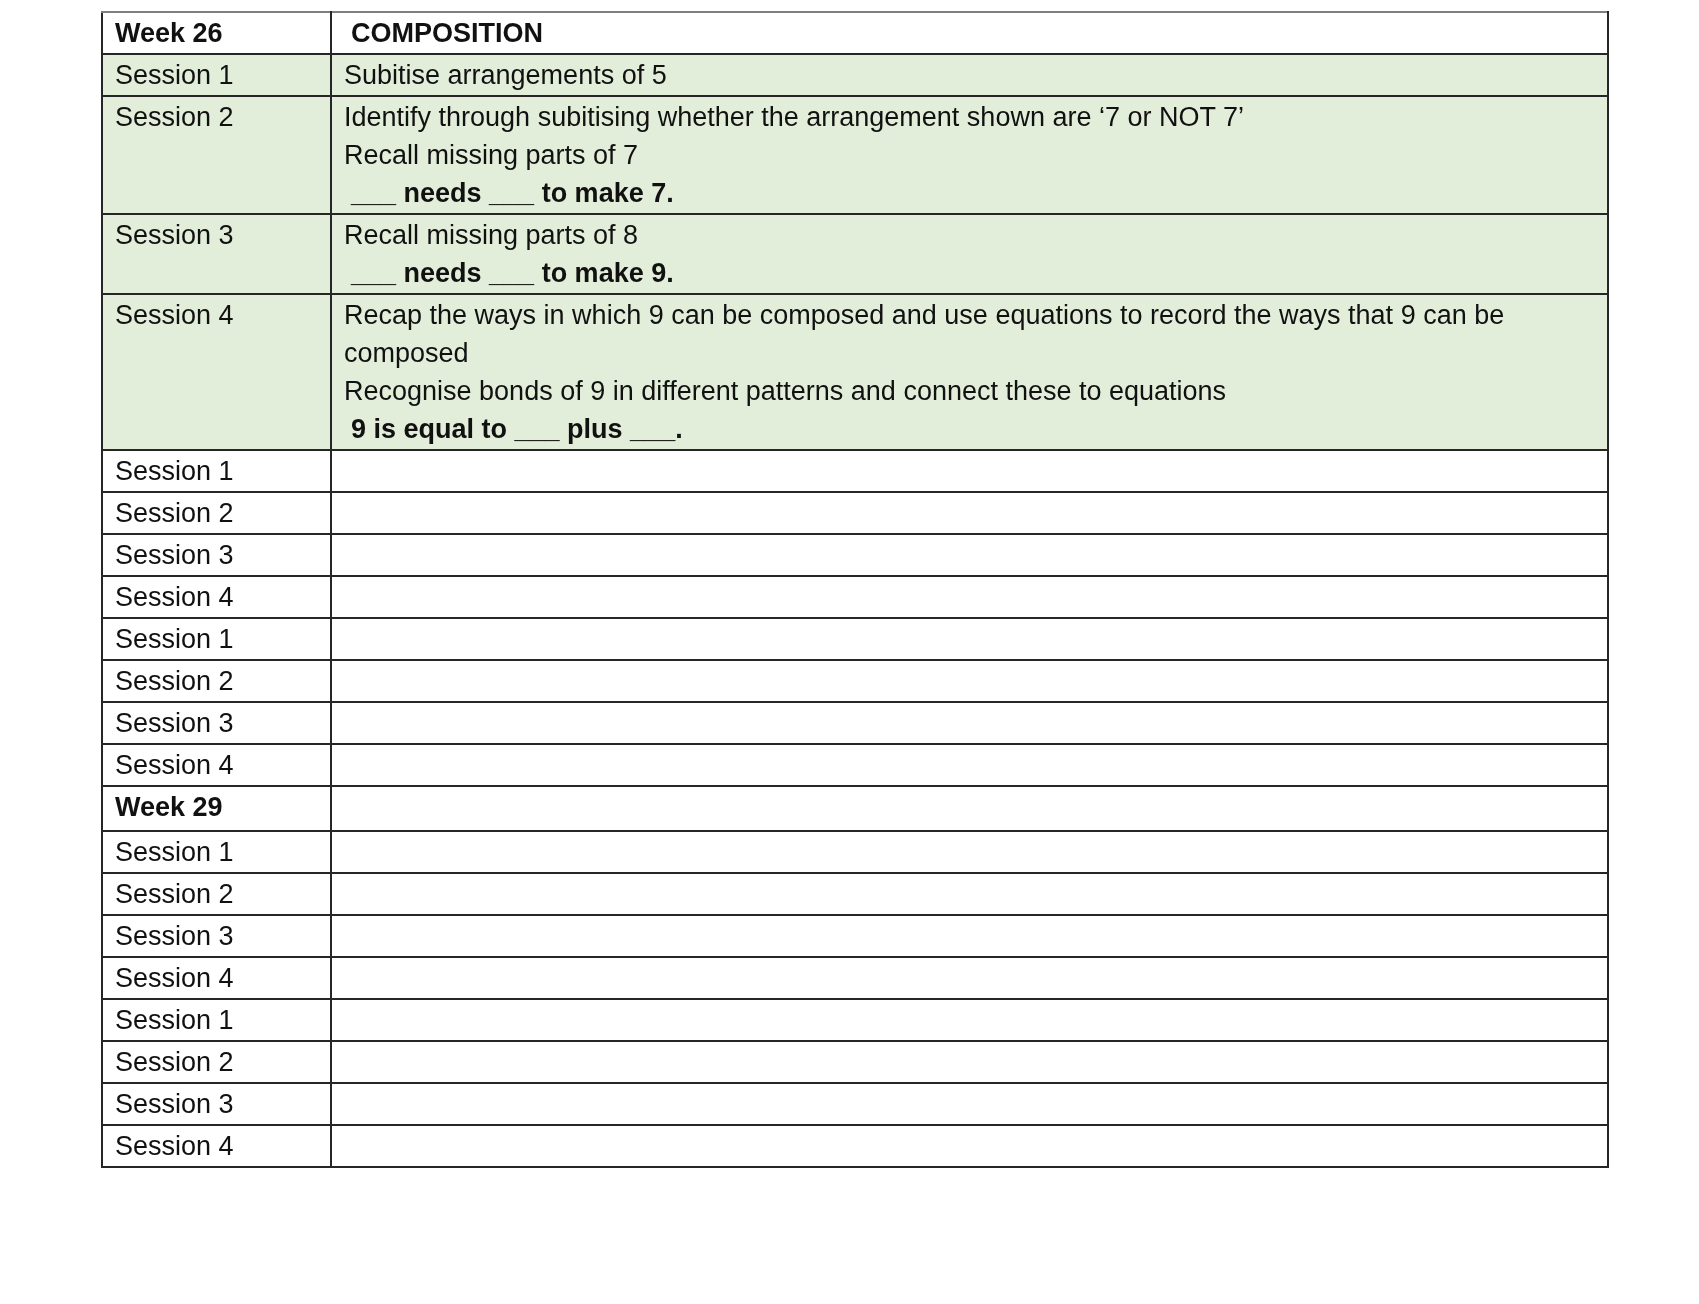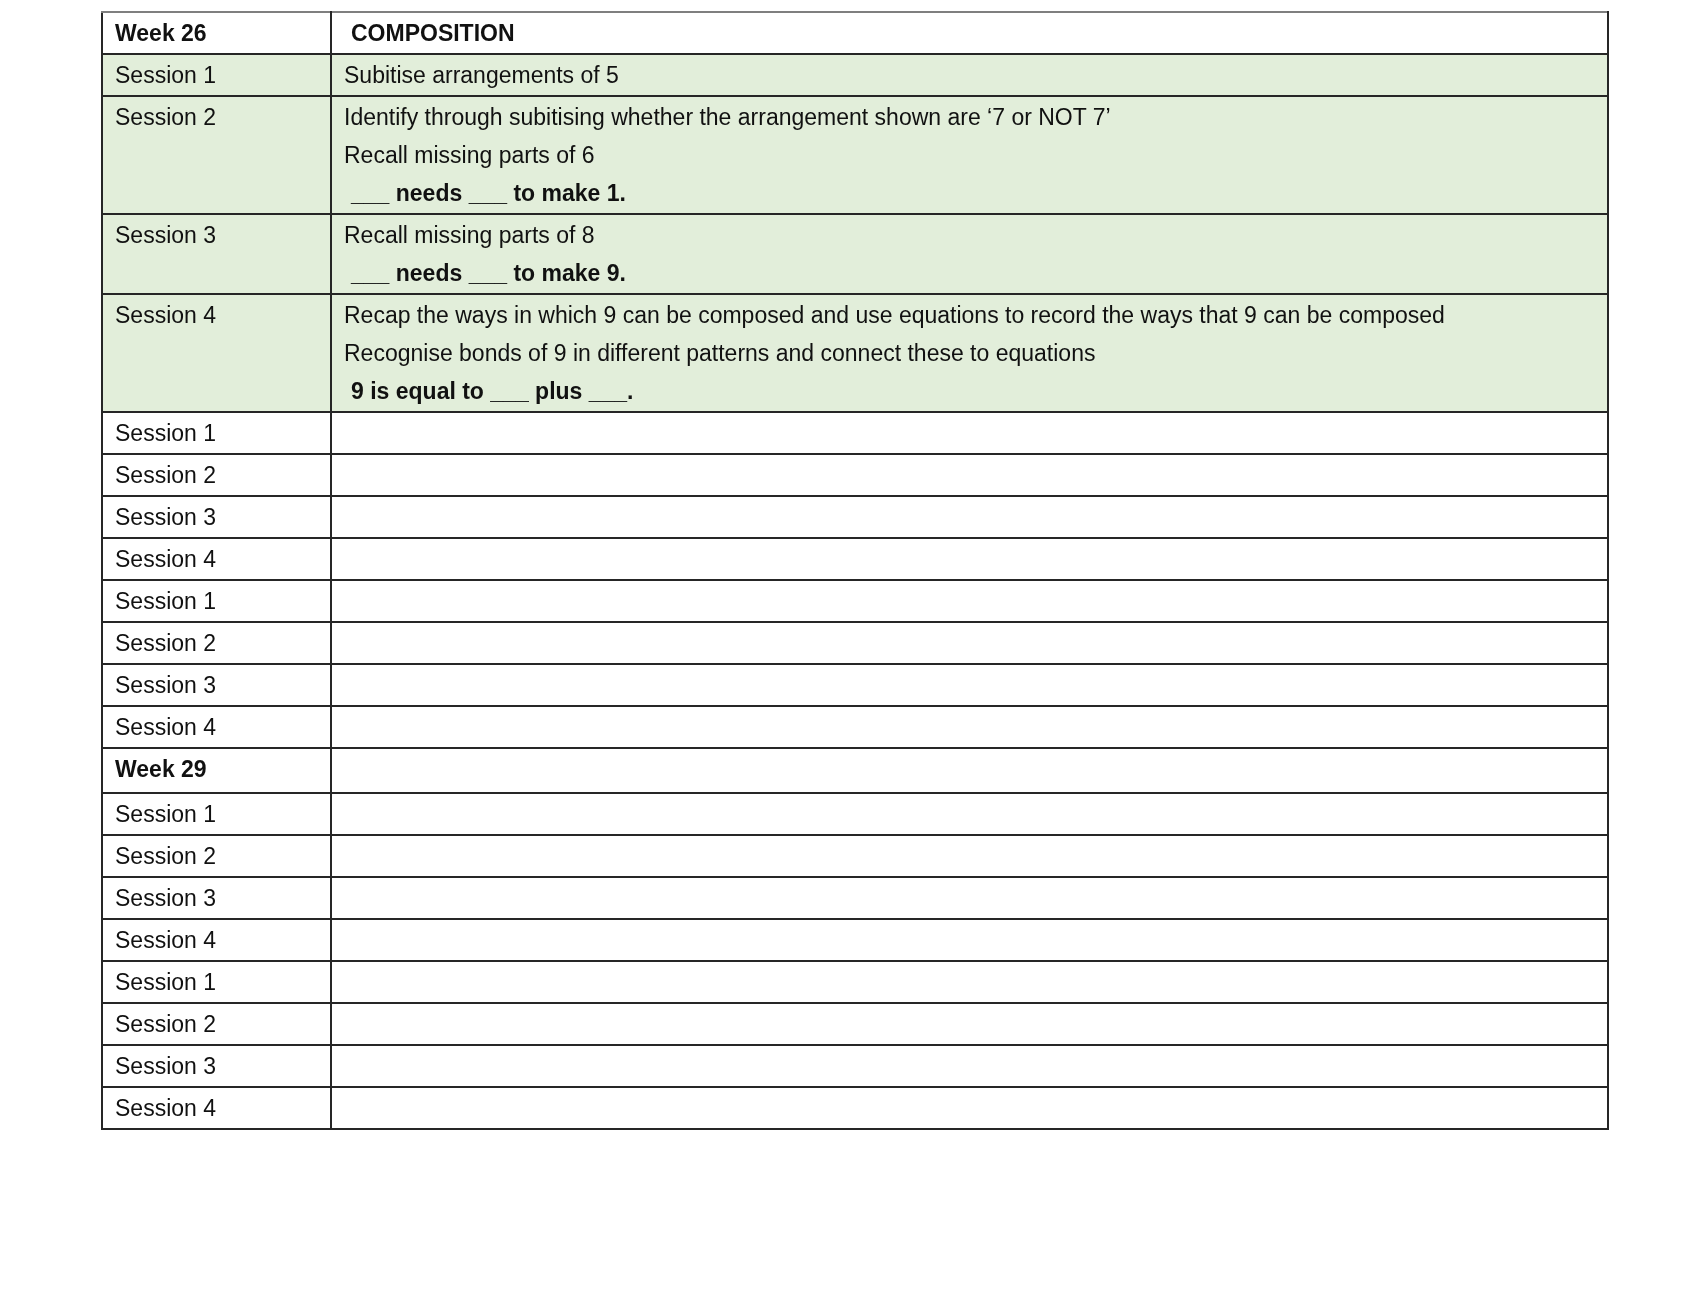--- a/index.html
+++ b/index.html
@@ -19,21 +19,21 @@
     position: absolute;
     left: 101px;
     top: 11px;
     width: 1506px;
     border-collapse: collapse;
     table-layout: fixed;
   }
   table.plan td {
     border: 2px solid #262626;
     vertical-align: top;
-    font-size: 23px;
+    font-size: 27px;
     line-height: 38px;
     color: #111111;
     padding: 1px 10px 1px 12px;
     overflow: hidden;
   }
   td.content-cell { padding-left: 13px; }
   tr.row-session td { height: 38px; }
   tr.row-week td { height: 41px; }
   tr.first-row td { height: 32px; }
   tr.first-row td { border-top-color: #7f7f7f; }
@@ -62,22 +62,22 @@
         <tr class="row-session shaded">
           <td class="label-cell"><span class="label">Session 1</span></td>
           <td class="content-cell">
             <div class="line">Subitise arrangements of 5</div>
           </td>
         </tr>
         <tr class="row-session shaded">
           <td class="label-cell"><span class="label">Session 2</span></td>
           <td class="content-cell">
             <div class="line">Identify through subitising whether the arrangement shown are ‘7 or NOT 7’</div>
-            <div class="line">Recall missing parts of 6</div>
-            <div class="line bold">___ needs ___ to make 1.</div>
+            <div class="line">Recall missing parts of 7</div>
+            <div class="line bold">___ needs ___ to make 7.</div>
           </td>
         </tr>
         <tr class="row-session shaded">
           <td class="label-cell"><span class="label">Session 3</span></td>
           <td class="content-cell">
             <div class="line">Recall missing parts of 8</div>
             <div class="line bold">___ needs ___ to make 9.</div>
           </td>
         </tr>
         <tr class="row-session shaded">

